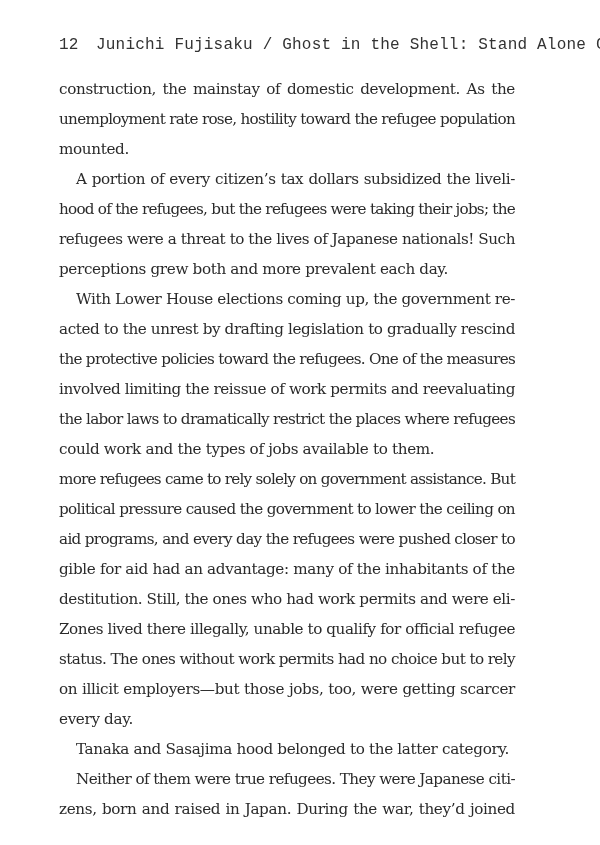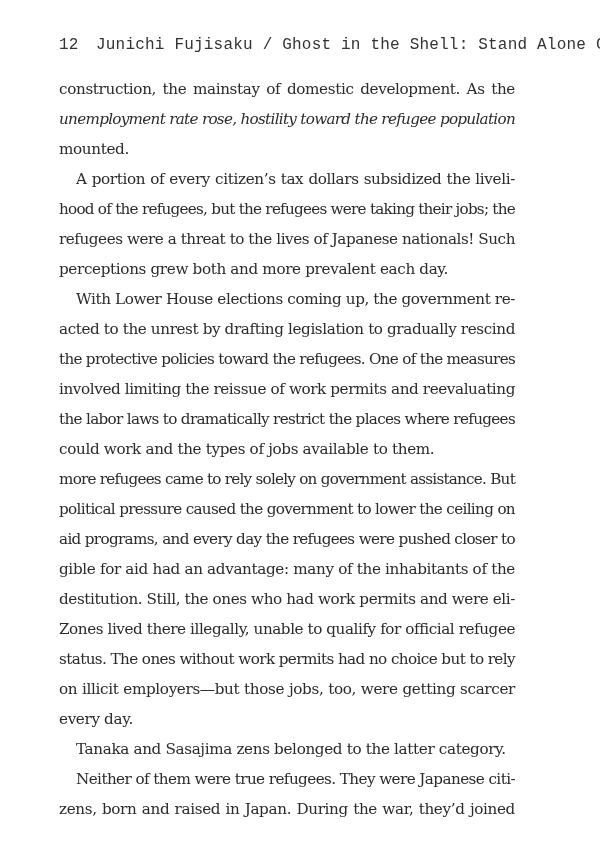--- a/index.html
+++ b/index.html
@@ -28,21 +28,21 @@
 <body>
 
 <div class="running-head">
   <span class="folio">12</span><span>Junichi Fujisaku / Ghost in the Shell: Stand Alone Complex</span>
 </div>
 
 <div class="body-text">
 
   <div>
     <div class="line"><span>construction, the mainstay of domestic development. As the</span></div>
-    <div class="line"><span style="letter-spacing: -0.706399px; font-style: italic;">unemployment rate rose, hostility toward the refugee population</span></div>
+    <div class="line"><span style="letter-spacing: -0.706399px;">unemployment rate rose, hostility toward the refugee population</span></div>
     <div class="line last"><span>mounted.</span></div>
   </div>
 
   <div>
     <div class="line indent"><span>A portion of every citizen’s tax dollars subsidized the liveli-</span></div>
     <div class="line"><span style="letter-spacing: -0.749148px;">hood of the refugees, but the refugees were taking their jobs; the</span></div>
     <div class="line"><span style="letter-spacing: -0.451438px;">refugees were a threat to the lives of Japanese nationals! Such</span></div>
     <div class="line last"><span>perceptions grew both and more prevalent each day.</span></div>
   </div>
 
@@ -61,21 +61,21 @@
     <div class="line"><span style="letter-spacing: -0.665272px;">aid programs, and every day the refugees were pushed closer to</span></div>
     <div class="line"><span>gible for aid had an advantage: many of the inhabitants of the</span></div>
     <div class="line"><span style="letter-spacing: -0.40754px;">destitution. Still, the ones who had work permits and were eli-</span></div>
     <div class="line"><span style="letter-spacing: -0.433955px;">Zones lived there illegally, unable to qualify for official refugee</span></div>
     <div class="line"><span style="letter-spacing: -0.59504px;">status. The ones without work permits had no choice but to rely</span></div>
     <div class="line"><span>on illicit employers—but those jobs, too, were getting scarcer</span></div>
     <div class="line last"><span>every day.</span></div>
   </div>
 
   <div>
-    <div class="line indent last"><span>Tanaka and Sasajima zens belonged to the latter category.</span></div>
+    <div class="line indent last"><span>Tanaka and Sasajima hood belonged to the latter category.</span></div>
   </div>
 
   <div>
     <div class="line indent"><span style="letter-spacing: -0.579167px;">Neither of them were true refugees. They were Japanese citi-</span></div>
     <div class="line"><span>zens, born and raised in Japan. During the war, they’d joined</span></div>
 
   </div>
 </div>
 
 </body></html>

